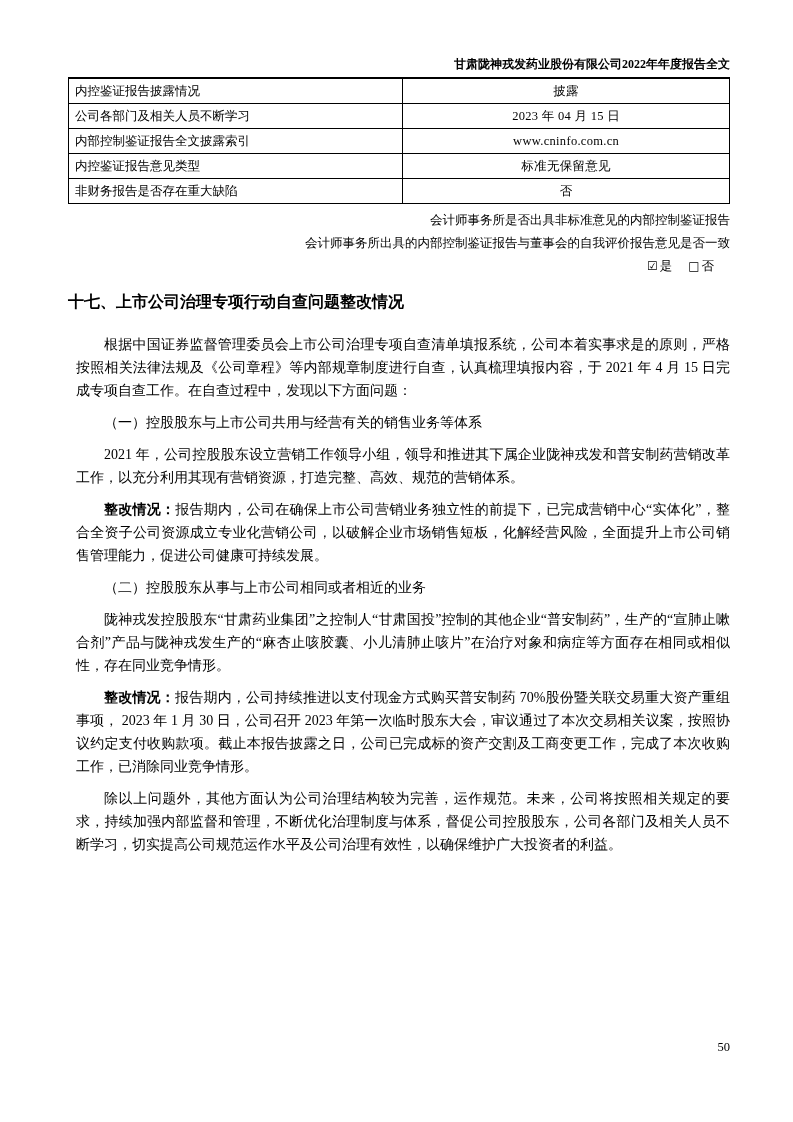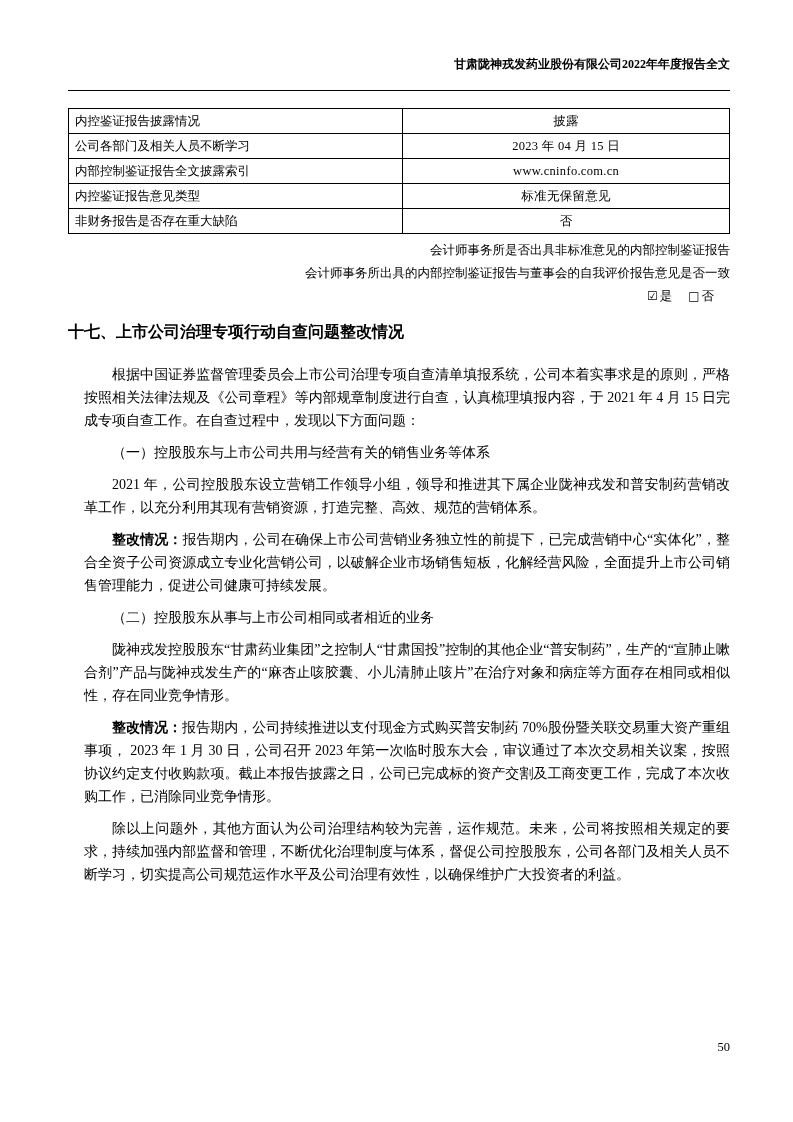--- a/index.html
+++ b/index.html
@@ -17,28 +17,27 @@
     color: #000000;
     font-family: "Liberation Serif", serif;
     overflow: hidden;
   }
   
   .header {
     text-align: right;
     font-size: 12px;
     font-weight: bold;
     line-height: 16px;
-    padding-bottom: 18px;
+    padding-bottom: 5px;
     border-bottom: 1px solid #000000;
   }
   
   table.disclosure-table {
     width: 100%;
     border-collapse: collapse;
-    margin-top: 17px;
     table-layout: fixed;
   }
   table.disclosure-table td {
     border: 1px solid #000000;
     font-size: 12.5px;
     line-height: 17px;
     padding: 3px 6px;
     height: 18px;
     vertical-align: middle;
     overflow: hidden;
@@ -62,21 +61,21 @@
     font-weight: bold;
     margin: 13px 0 20px 0;
     line-height: 22px;
   }
   
   .para {
     font-size: 14px;
     line-height: 23px;
     text-align: justify;
     text-indent: 2em;
-    margin: 0 0 9px 16px;
+    margin: 0 0 9px 8px;
   }
   .para .bold { font-weight: bold; }
   
   .pageno {
     position: absolute;
     right: 63px;
     top: 1040px;
     font-size: 12.5px;
   }
 </style>

